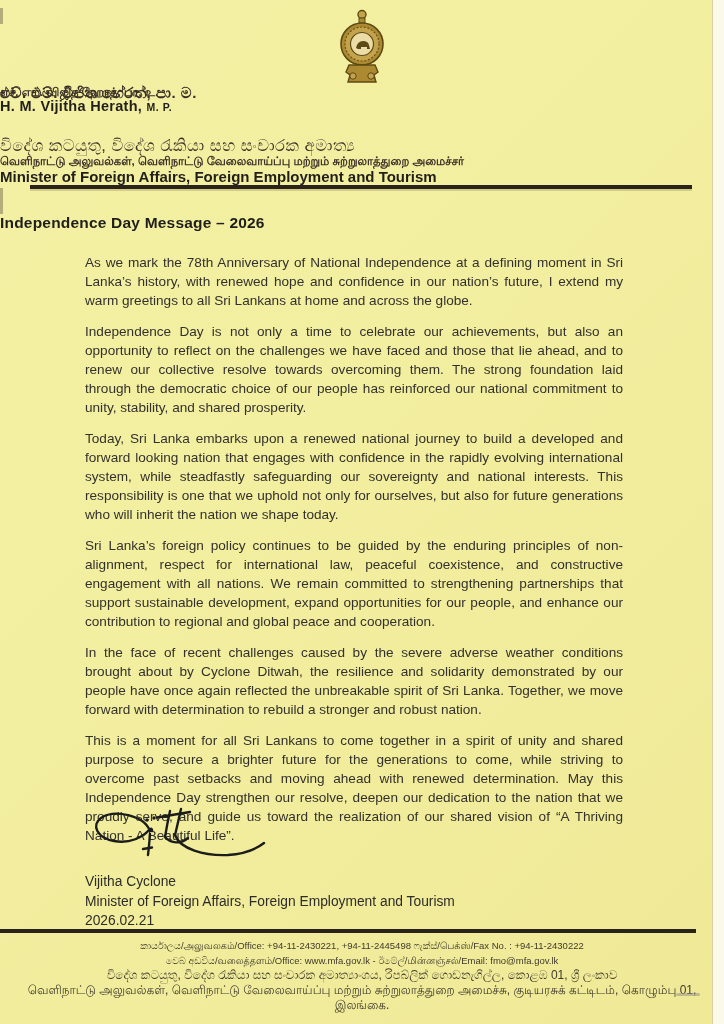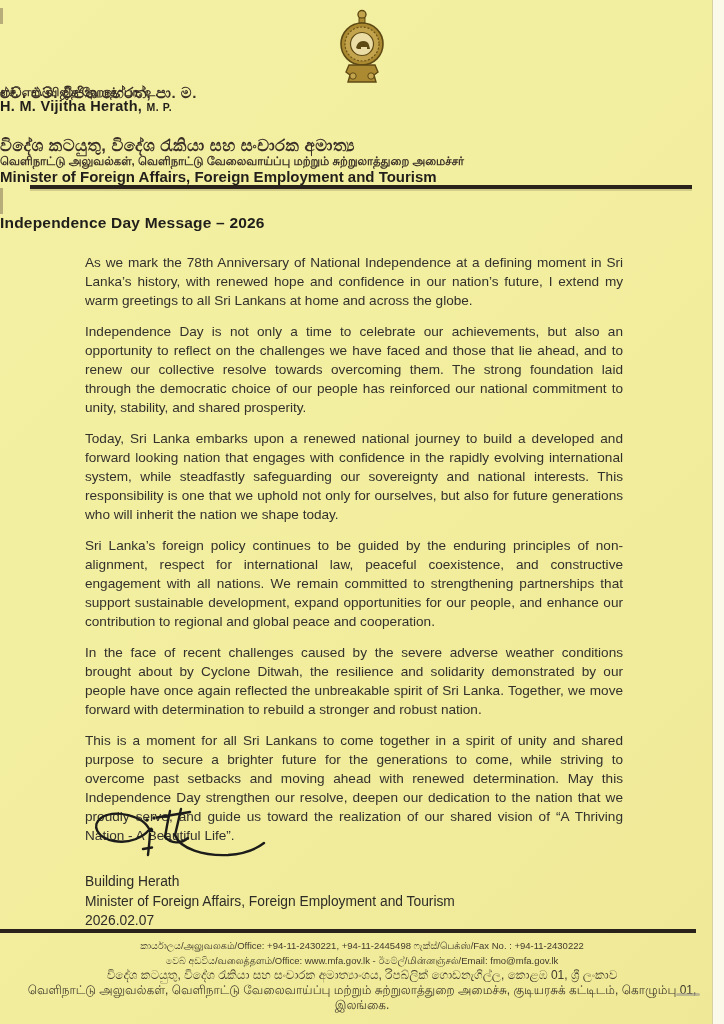--- a/index.html
+++ b/index.html
@@ -16,21 +16,21 @@
   .smudge{position:absolute;right:24px;top:993px;width:24px;height:3px;
     background:#97928b;opacity:.55;border-radius:2px;}
 
   
   .emblem{position:absolute;top:8px;left:50%;transform:translateX(-50%);}
   .hdr{position:absolute;width:100%;text-align:left;line-height:1.15;}
   .name-si{top:84px;font-size:15px;font-weight:bold;color:#3a3027;letter-spacing:.5px;}
   .name-ta{top:86px;font-size:11.5px;font-weight:bold;color:#3a3027;}
   .name-en{top:98px;font-size:14.5px;font-weight:bold;color:#221f1b;letter-spacing:.3px;}
   .name-en .suffix{font-size:10.5px;letter-spacing:.5px;}
-  .min-si{top:136px;font-size:16.5px;font-weight:bold;color:#3a3027;letter-spacing:.5px;}
+  .min-si{top:136px;font-size:16.5px;font-weight:normal;color:#3a3027;letter-spacing:.5px;}
   .min-ta{top:155px;font-size:11.5px;font-weight:bold;color:#3a3027;}
   .min-en{top:168px;font-size:15px;font-weight:bold;color:#221f1b;}
   .rule-top{position:absolute;left:30px;right:32px;top:185px;height:4px;
     background:#29231b;box-shadow:0 2px 0 rgba(60,50,30,.18);}
 
   
   .doc-title{position:absolute;top:214px;width:100%;text-align:left;
     font-size:15.5px;font-weight:bold;color:#1f1e1a;letter-spacing:.2px;}
   .body-text{position:absolute;top:253px;left:85px;width:554px;
     font-size:13.6px;line-height:19px;text-align:justify;color:#33312c;}
@@ -99,23 +99,23 @@
         <path d="M71,13.5 L104,8"></path>
         <path d="M79,33 C85,40 95,40 102,34"></path>
         <path d="M89,31 C94,45 118,52 142,51 C157,50 169,46 178,39"></path>
       </g>
       <circle cx="61" cy="16" r="1.7" fill="#1c1c1a"></circle>
       <circle cx="68" cy="14" r="1.7" fill="#1c1c1a"></circle>
     </svg>
   </div>
 
   <div class="sig-block">
-    <div>Building Herath</div>
+    <div>Vijitha Cyclone</div>
     <div>Minister of Foreign Affairs, Foreign Employment and Tourism</div>
-    <div>2026.02.07</div>
+    <div>2026.02.21</div>
   </div>
 
   <div class="rule-bottom"></div>
   <div class="footer">
     <div class="f-contact">කාර්යාලය/அலுவலகம்/Office: +94-11-2430221, +94-11-2445498  ෆැක්ස්/பெக்ஸ்/Fax No. : +94-11-2430222</div>
     <div class="f-contact">වෙබ් අඩවිය/வலைத்தளம்/Office: www.mfa.gov.lk - ඊමේල්/மின்னஞ்சல்/Email: fmo@mfa.gov.lk</div>
     <div class="f-addr">විදේශ කටයුතු, විදේශ රැකියා සහ සංචාරක අමාත්‍යාංශය, රිපබ්ලික් ගොඩනැගිල්ල, කොළඹ 01, ශ්‍රී ලංකාව</div>
     <div class="f-addr">வெளிநாட்டு அலுவல்கள், வெளிநாட்டு வேலைவாய்ப்பு மற்றும் சுற்றுலாத்துறை அமைச்சு, குடியரசுக் கட்டிடம், கொழும்பு 01, இலங்கை.</div>
   </div>
 

